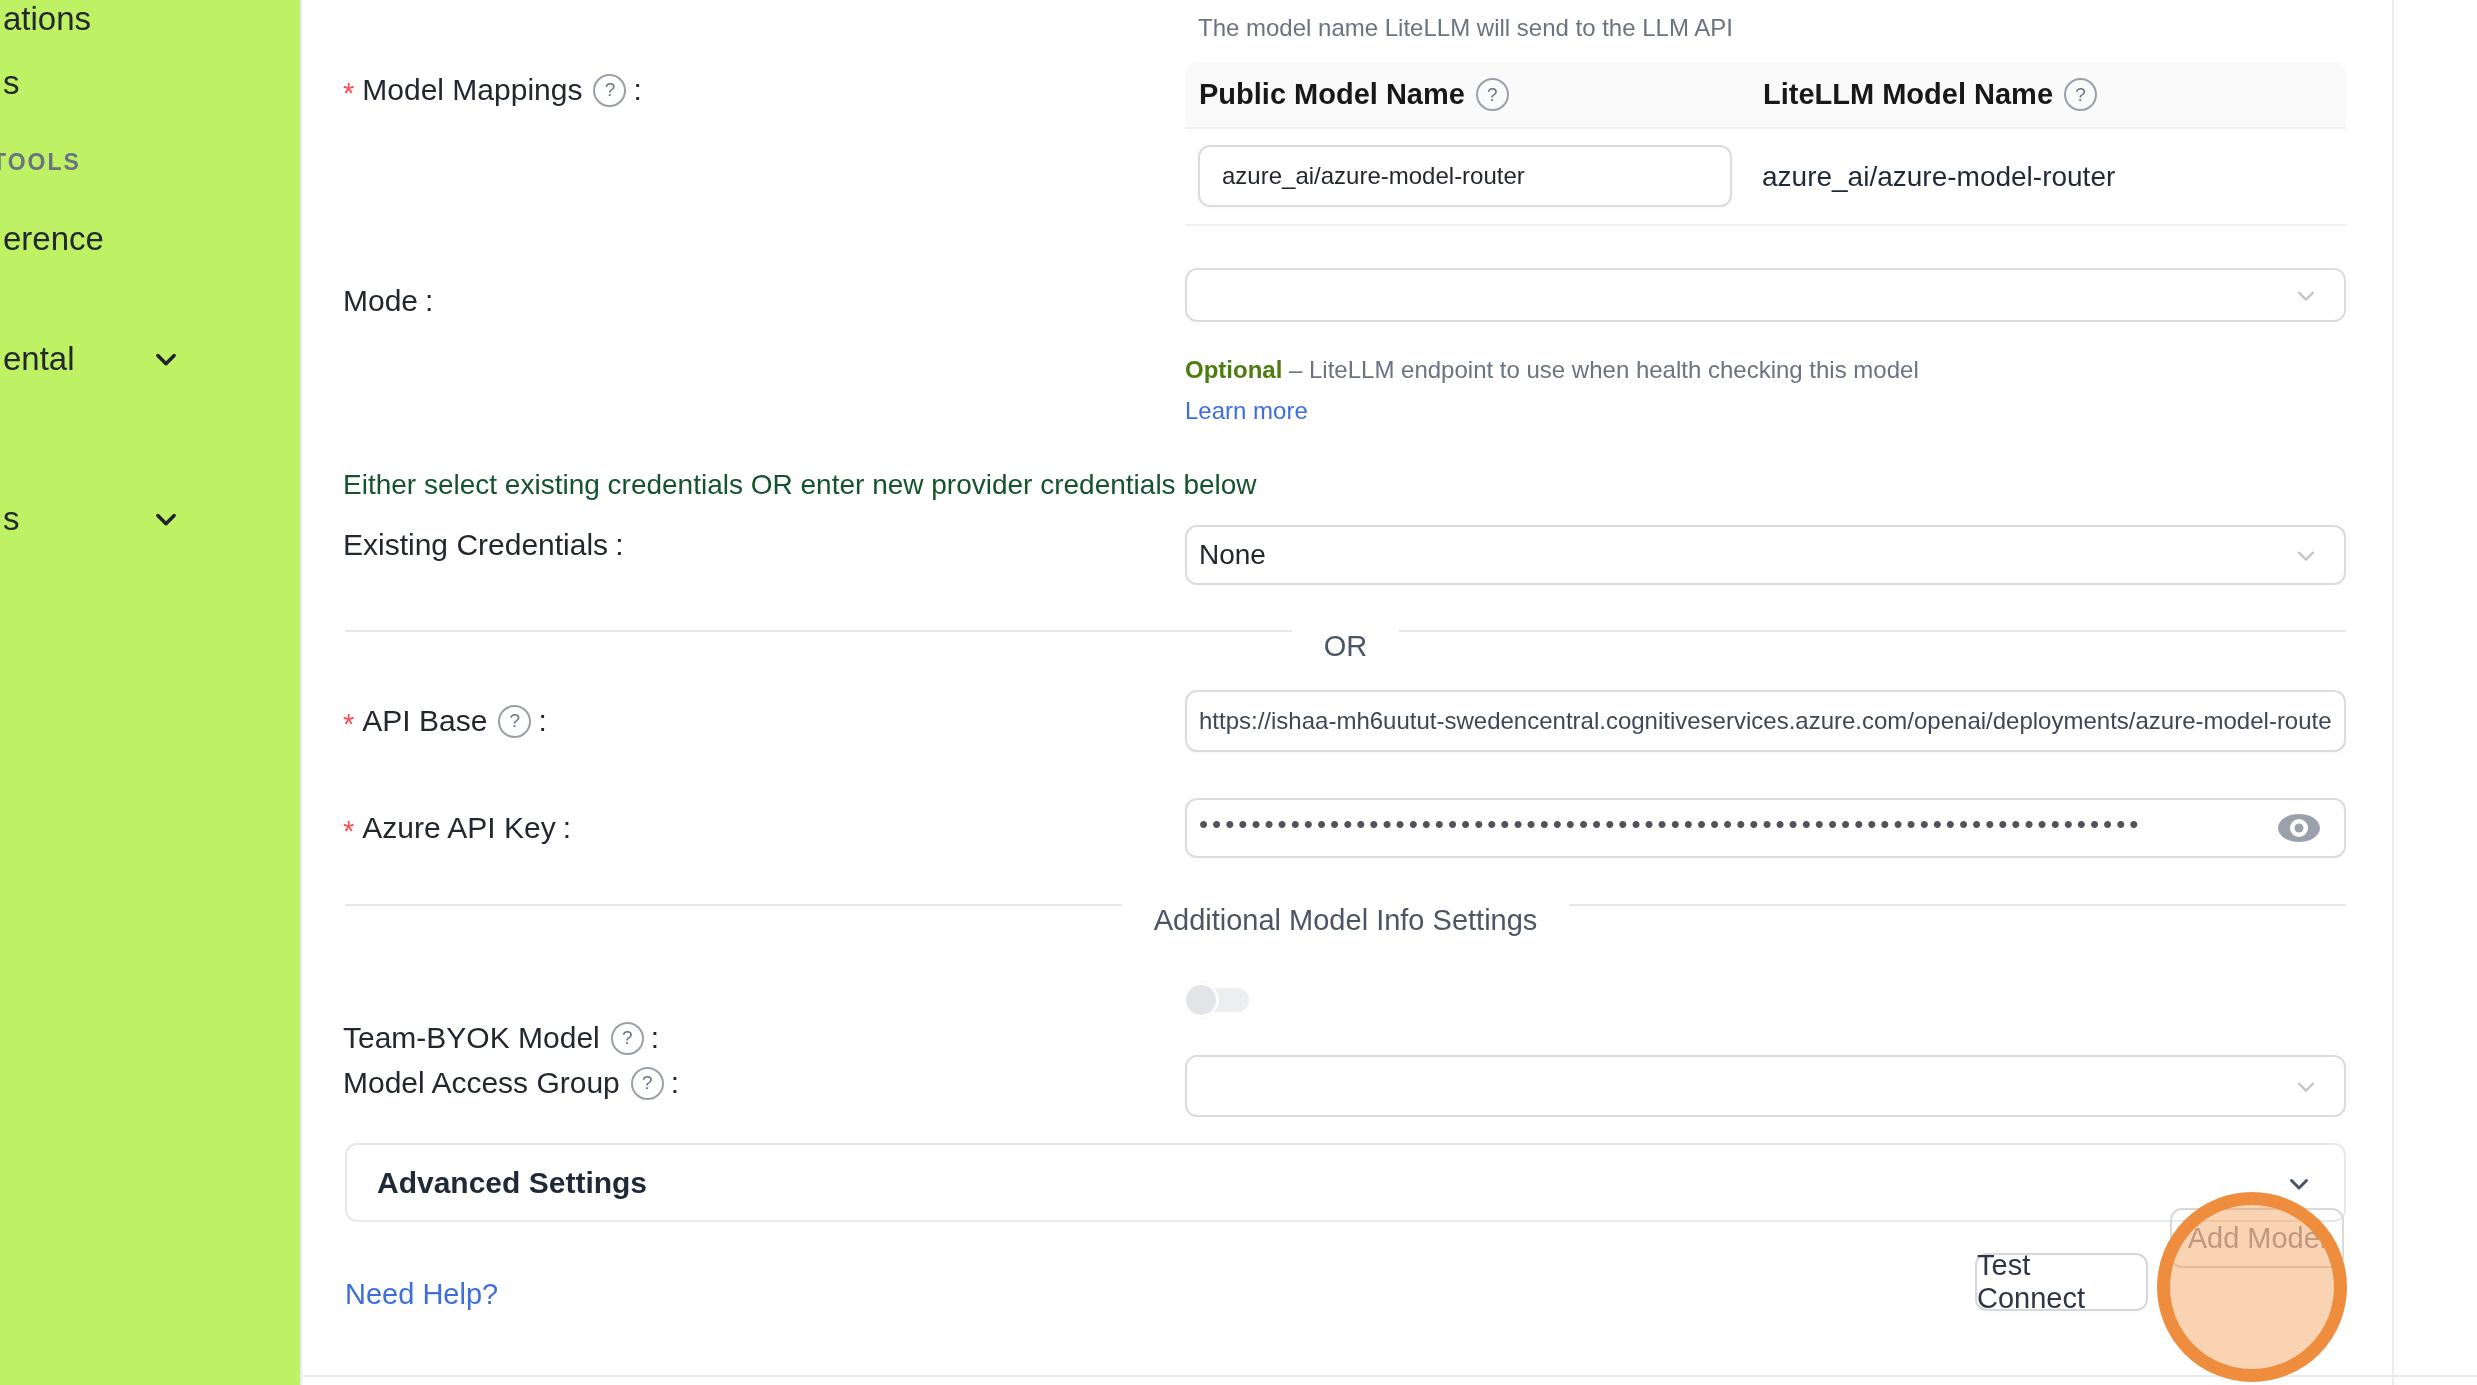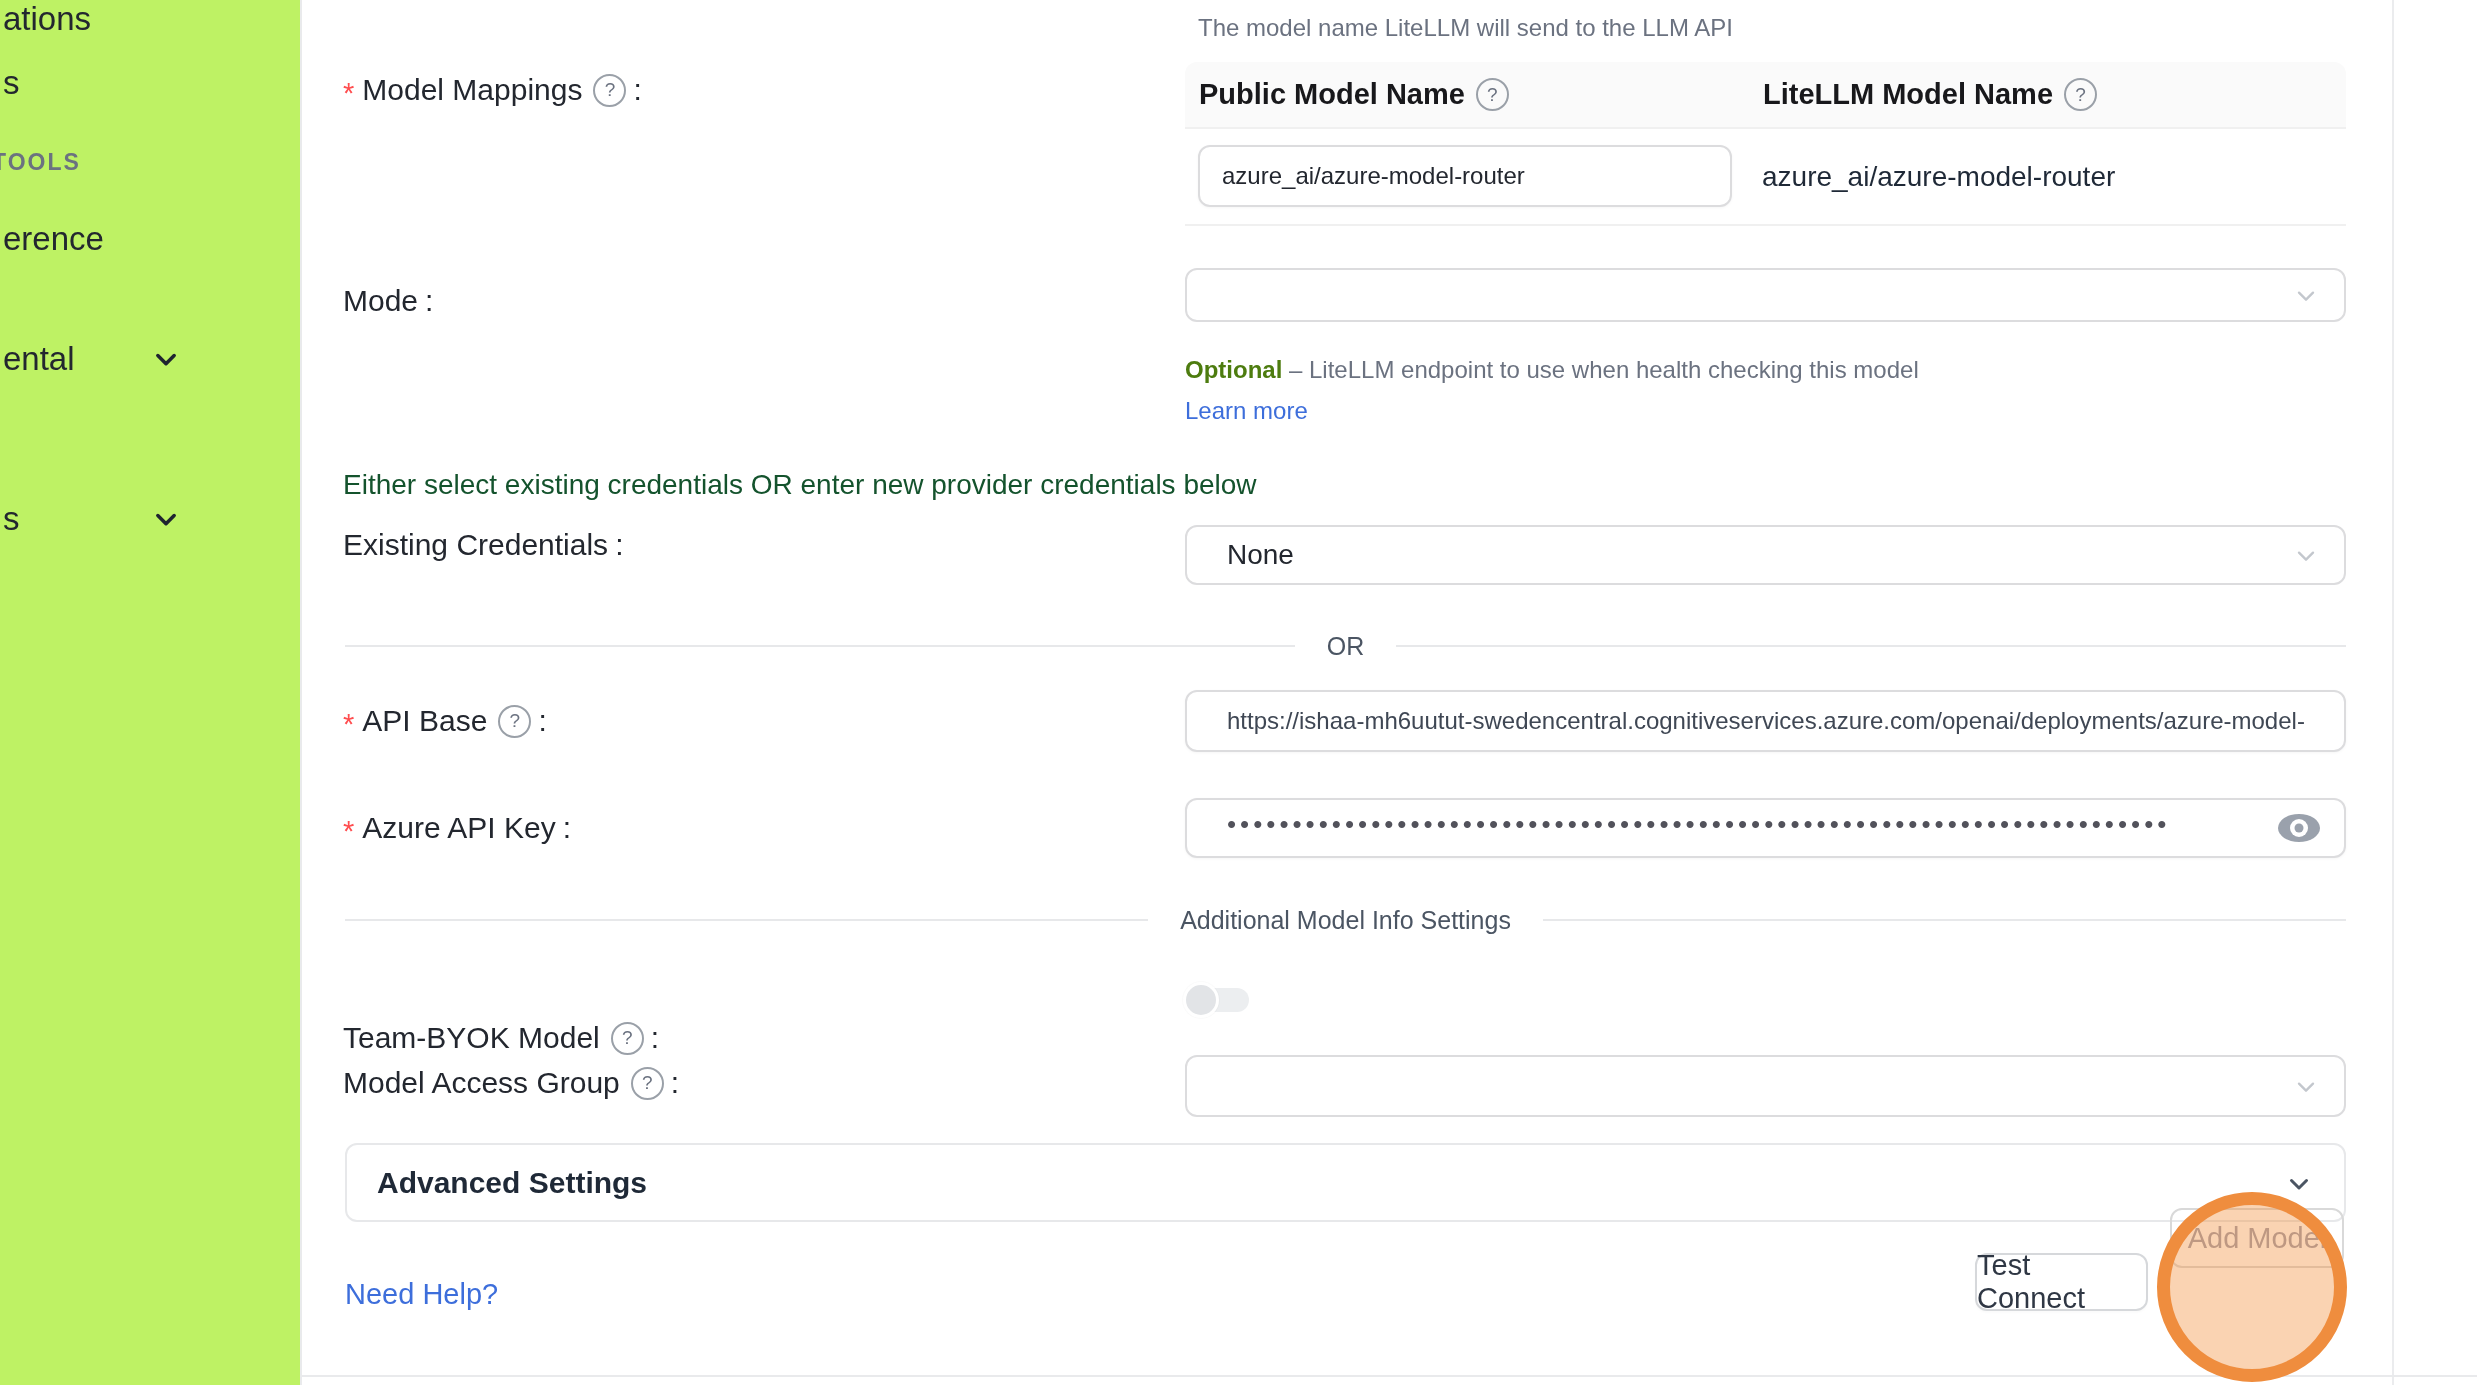--- a/index.html
+++ b/index.html
@@ -21,37 +21,37 @@
   .req{color:#ff4d4f;margin-right:8px;font-size:29px;transform:translateY(3px)}
   .qicon{display:inline-flex;align-items:center;justify-content:center;width:29px;height:29px;border:2px solid #9aa0a8;border-radius:50%;font-size:19px;font-weight:500;color:#6b7280;margin-left:11px;flex:0 0 auto}
   .colon{margin-left:7px}
   
   .help-sm{position:absolute;font-size:24px;color:#6b7280;line-height:30px;white-space:nowrap}
   .note{position:absolute;font-size:28px;color:#14532d;line-height:34px;white-space:nowrap}
   .opt-help{position:absolute;left:1185px;top:349px;width:800px;font-size:24px;color:#6b7280;line-height:41px}
   .opt-help b{color:#4d7c0f;font-weight:700}
   .link{color:#3d6edb;cursor:pointer}
   
-  .ctl{position:absolute;left:1185px;width:1161px;background:#fff;border:2px solid #dcdcde;border-radius:12px;box-sizing:border-box;display:flex;align-items:center;padding:0 40px;font-size:28px;color:#23272f}
+  .ctl{position:absolute;left:1185px;width:1161px;background:#fff;border:2px solid #dcdcde;border-radius:12px;box-sizing:border-box;display:flex;align-items:center;padding:0 12px;font-size:28px;color:#23272f}
   .ctl .chev{position:absolute;right:24px;top:50%;transform:translateY(-50%)}
   .placeholder{color:#c6cad1;font-size:27px;white-space:nowrap;overflow:hidden}
   .txtinput{font-family:"Liberation Sans",sans-serif;border:none;outline:none;background:transparent;width:100%;font-size:24px;color:#3f4754;padding:0}
   .dots{font-size:26px;letter-spacing:4px;color:#52525b;white-space:nowrap;overflow:hidden;width:940px;transform:translateY(-4px)}
   
   .mtable{position:absolute;left:1185px;top:62px;width:1161px}
   .mt-head{display:flex;align-items:center;height:65px;background:#fafafa;border-radius:12px 12px 0 0;border-bottom:2px solid #f0f0f0}
   .mt-col{display:flex;align-items:flex-start;font-size:29px;font-weight:700;color:#18181b}
   .mt-col1{width:560px;padding-left:14px;box-sizing:border-box}
   .mt-col2{flex:1;padding-left:18px}
   .mt-row{position:relative;height:95px;background:#fff;border-bottom:2px solid #f0f0f0}
   .mt-input{position:absolute;left:13px;top:16px;width:534px;height:62px;border:2px solid #dcdcde;border-radius:12px;box-sizing:border-box;display:flex;align-items:center;padding:0 22px;box-shadow:0 1px 3px rgba(0,0,0,.04);background:#fff}
   .mt-input input{font-size:24px;color:#23272f}
   .mt-val{position:absolute;left:577px;top:0;height:95px;display:flex;align-items:center;font-size:28px;color:#1f2937;white-space:nowrap}
   
-  .divider{position:absolute;left:345px;width:2001px;height:32px;display:flex;align-items:center;color:#4b5563;font-size:25px;white-space:nowrap}
+  .divider{position:absolute;left:345px;width:2001px;height:32px;display:flex;color:#4b5563;font-size:29px;white-space:nowrap}
   .divider::before,.divider::after{content:"";flex:1;height:2px;background:#e7e8ea}
   .divider::before{margin-right:32px}
   .divider::after{margin-left:32px}
   
   .switch{position:absolute;left:1183px;top:982px;width:66px;height:36px;cursor:pointer}
   .switch-track{position:absolute;left:16px;top:6px;width:50px;height:24px;border-radius:13px;background:#eceef0}
   .switch-knob{position:absolute;left:0;top:0;width:36px;height:36px;border-radius:50%;background:#e2e4e7;border:3px solid #ffffff;box-sizing:border-box;box-shadow:0 0 0 1px rgba(0,0,0,.02)}
   
   .adv{position:absolute;left:345px;top:1143px;width:2001px;height:79px;border:2px solid #e7e8ea;border-radius:12px;box-sizing:border-box;display:flex;align-items:center;padding:0 30px;background:#fff;cursor:pointer}
   .adv-title{font-size:30px;font-weight:700;color:#1f2937}

